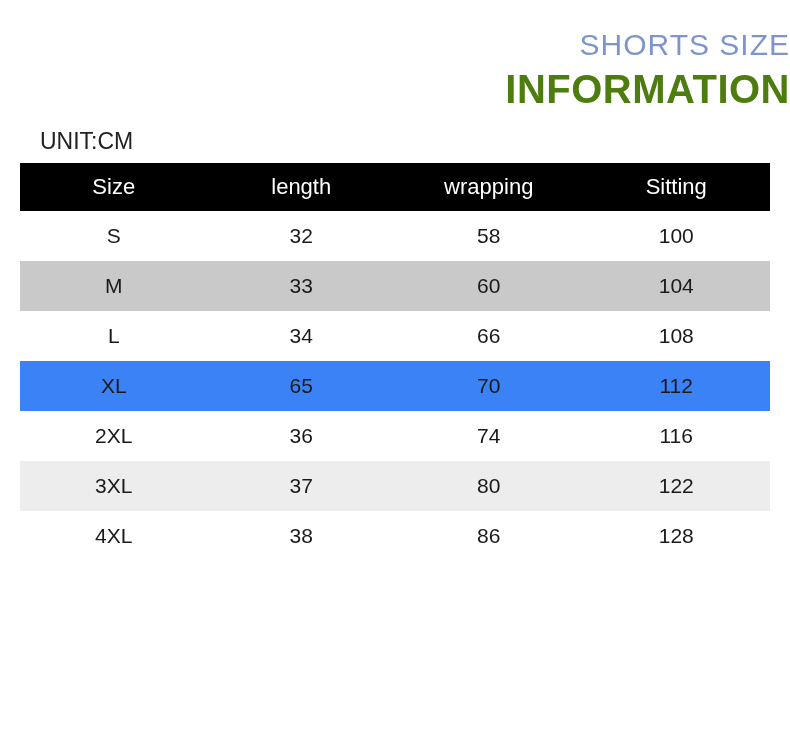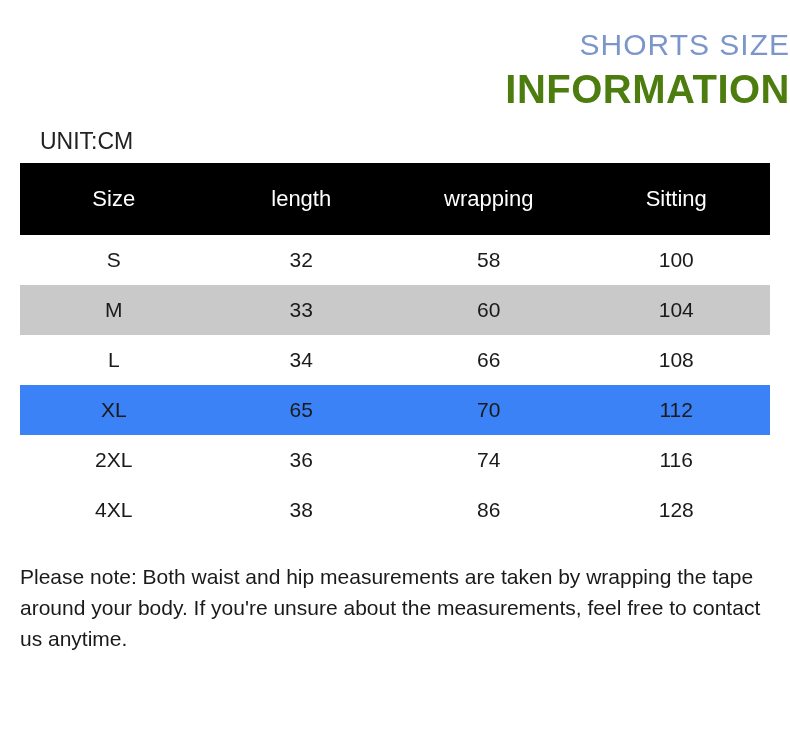--- a/index.html
+++ b/index.html
@@ -52,21 +52,21 @@
     border-collapse: collapse;
     width: 750px;
     margin: 0 auto;
     table-layout: fixed;
   }
   table.size-table th {
     background: #000000;
     color: #ffffff;
     font-size: 22px;
     font-weight: 400;
-    padding: 23px 0;
+    padding: 11px 0;
     text-align: center;
   }
   table.size-table td {
     font-size: 21px;
     text-align: center;
     padding: 13px 0;
     color: #1a1a1a;
     font-weight: 400;
   }
   tr.row-light td { background: #ffffff; }
@@ -128,24 +128,29 @@
         <td>65</td>
         <td>70</td>
         <td>112</td>
       </tr>
       <tr class="row-light">
         <td>2XL</td>
         <td>36</td>
         <td>74</td>
         <td>116</td>
       </tr>
+      <tr class="row-pale2">
+        <td>3XL</td>
+        <td>37</td>
+        <td>80</td>
+        <td>122</td>
+      </tr>
       <tr class="row-light">
         <td>4XL</td>
         <td>38</td>
         <td>86</td>
         <td>128</td>
       </tr>
     </tbody>
   </table>
 
-  <div class="note">Please note: Both waist and hip measurements are taken by wrapping the tape around your body. If you're unsure about the measurements, feel free to contact us anytime.</div>
 
 </div>
 
 </body></html>

